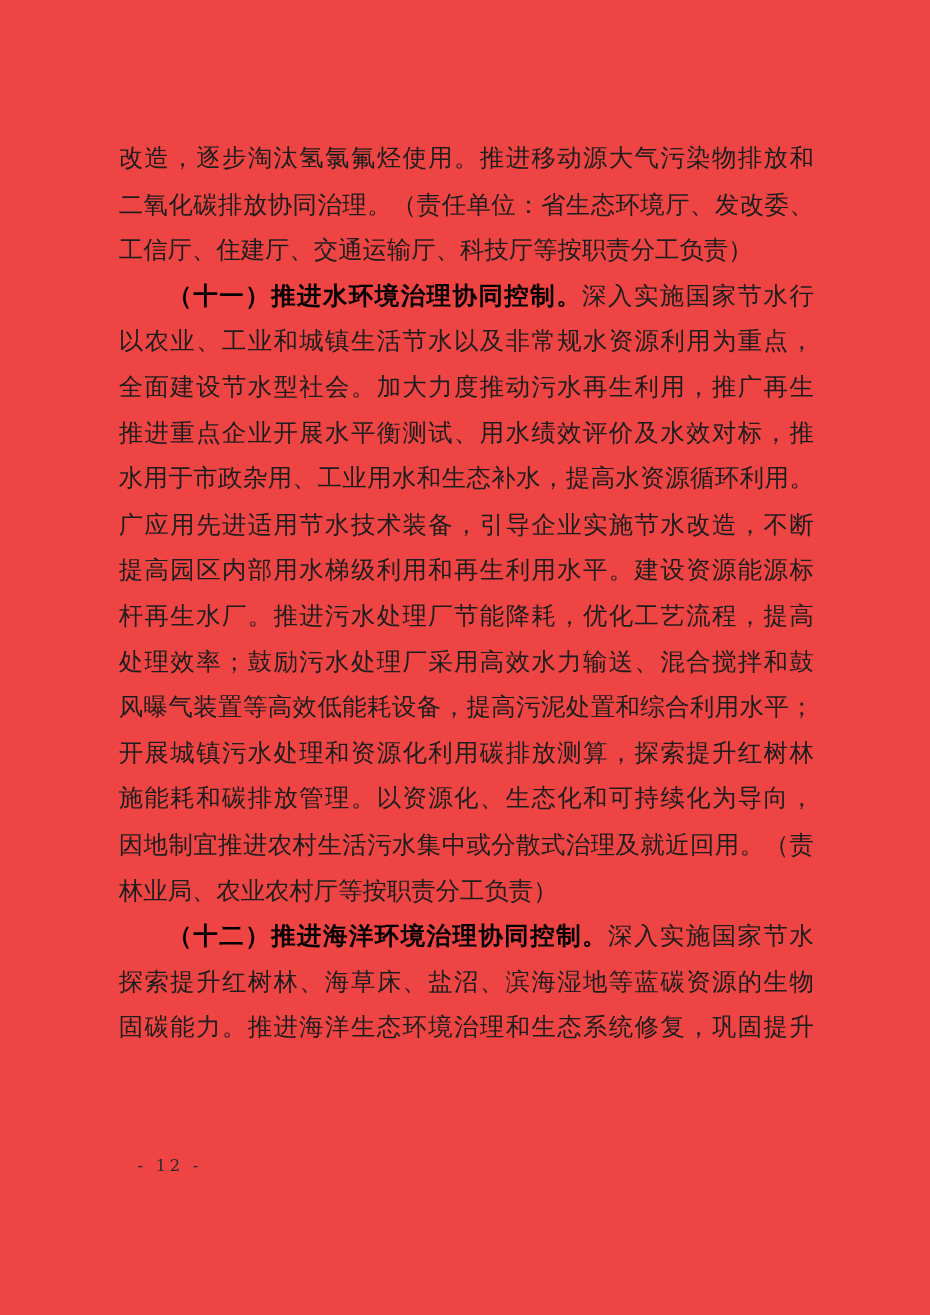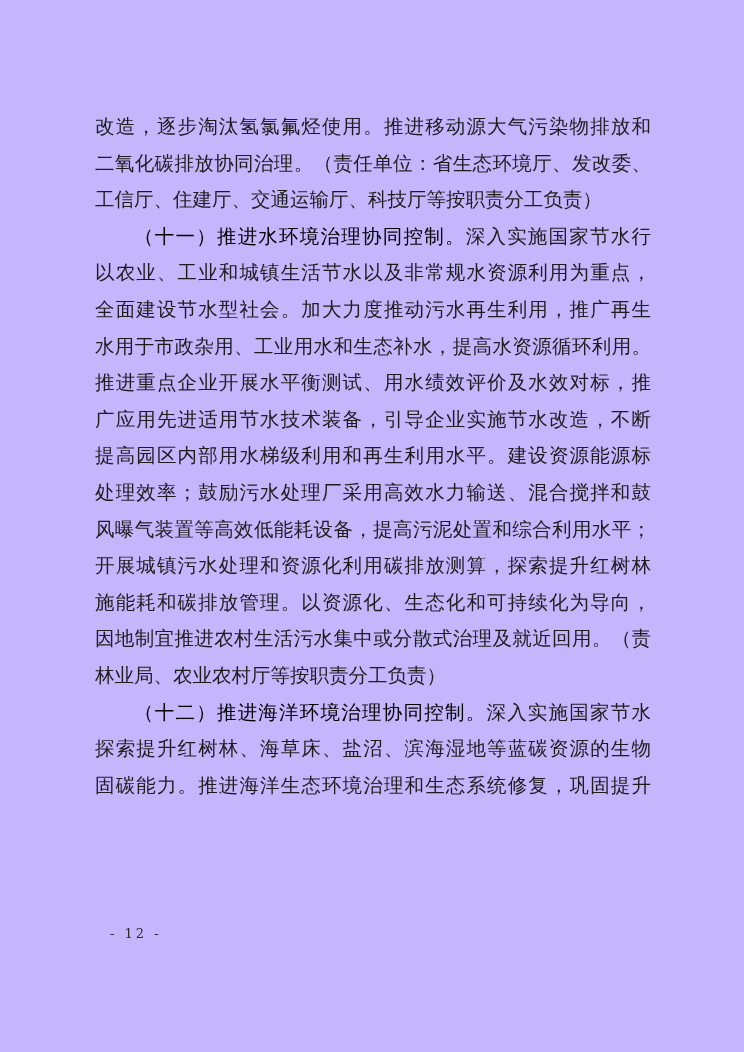--- a/index.html
+++ b/index.html
@@ -5,21 +5,21 @@
   html, body {
     margin: 0;
     padding: 0;
     background: #e8e8e8;
   }
   .page {
     position: relative;
     width: 744px;
     height: 1052px;
     margin: 0 auto;
-    background: #c4b5fd;
+    background: #ef4444;
     font-family: "DejaVu Serif", "Liberation Serif", serif;
     overflow: hidden;
   }
   .textblock {
     position: absolute;
     left: 95px;
     top: 109px;
     width: 556px;
     color: #1d1d1d;
     font-size: 19.5px;
@@ -31,21 +31,21 @@
     text-align-last: justify;
     overflow: hidden;
   }
   .line.last {
     text-align-last: left;
   }
   .line.indent {
     text-indent: 39px;
   }
   .bold {
-    font-weight: normal;
+    font-weight: bold;
     color: #000000;
   }
   .pagenum {
     position: absolute;
     left: 110px;
     top: 926px;
     font-size: 13px;
     letter-spacing: 3px;
     color: #2a2a2a;
   }
@@ -56,24 +56,25 @@
 <div class="page">
 
   <div class="textblock">
     <div class="line"><span>改造，逐步淘汰氢氯氟烃使用。推进移动源大气污染物排放和</span></div>
     <div class="line"><span>二氧化碳排放协同治理。（责任单位：省生态环境厅、发改委、</span></div>
     <div class="line last"><span>工信厅、住建厅、交通运输厅、科技厅等按职责分工负责）</span></div>
 
     <div class="line indent"><span class="bold">（十一）推进水环境治理协同控制。</span><span>深入实施国家节水行</span></div>
     <div class="line"><span>以农业、工业和城镇生活节水以及非常规水资源利用为重点，</span></div>
     <div class="line"><span>全面建设节水型社会。加大力度推动污水再生利用，推广再生</span></div>
+    <div class="line"><span>推进重点企业开展水平衡测试、用水绩效评价及水效对标，推</span></div>
     <div class="line"><span>水用于市政杂用、工业用水和生态补水，提高水资源循环利用。</span></div>
-    <div class="line"><span>推进重点企业开展水平衡测试、用水绩效评价及水效对标，推</span></div>
     <div class="line"><span>广应用先进适用节水技术装备，引导企业实施节水改造，不断</span></div>
     <div class="line"><span>提高园区内部用水梯级利用和再生利用水平。建设资源能源标</span></div>
+    <div class="line"><span>杆再生水厂。推进污水处理厂节能降耗，优化工艺流程，提高</span></div>
     <div class="line"><span>处理效率；鼓励污水处理厂采用高效水力输送、混合搅拌和鼓</span></div>
     <div class="line"><span>风曝气装置等高效低能耗设备，提高污泥处置和综合利用水平；</span></div>
     <div class="line"><span>开展城镇污水处理和资源化利用碳排放测算，探索提升红树林</span></div>
     <div class="line"><span>施能耗和碳排放管理。以资源化、生态化和可持续化为导向，</span></div>
     <div class="line"><span>因地制宜推进农村生活污水集中或分散式治理及就近回用。（责</span></div>
     <div class="line last"><span>林业局、农业农村厅等按职责分工负责）</span></div>
 
     <div class="line indent"><span class="bold">（十二）推进海洋环境治理协同控制。</span><span>深入实施国家节水行，</span></div>
     <div class="line"><span>探索提升红树林、海草床、盐沼、滨海湿地等蓝碳资源的生物</span></div>
     <div class="line"><span>固碳能力。推进海洋生态环境治理和生态系统修复，巩固提升</span></div>

